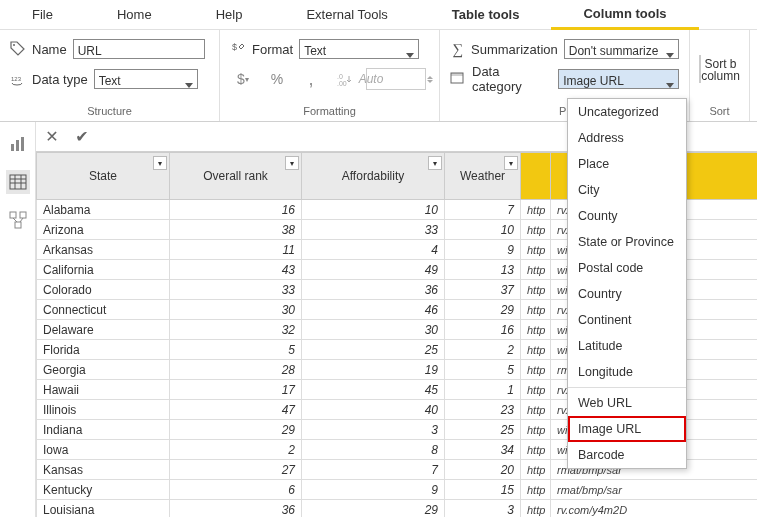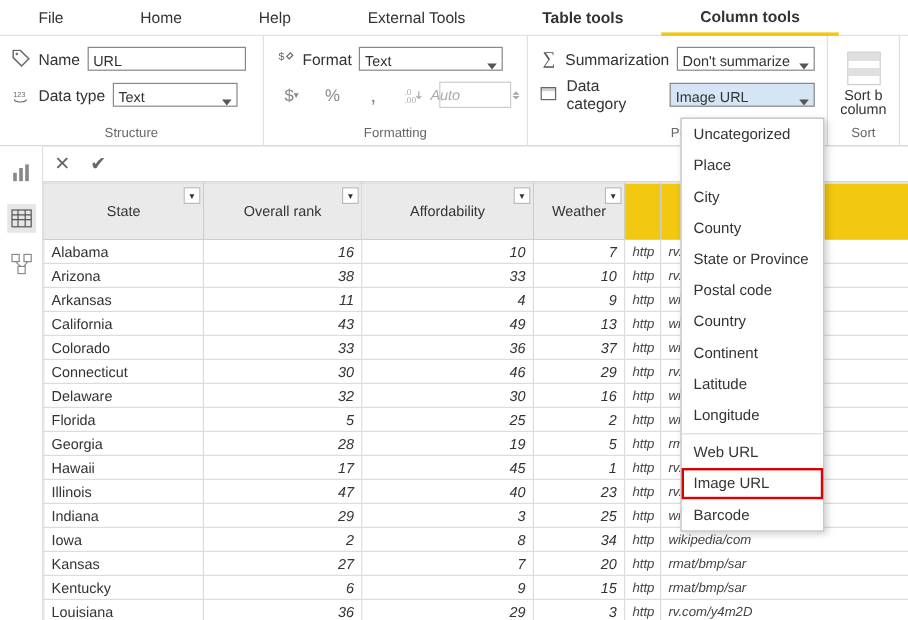--- a/index.html
+++ b/index.html
@@ -159,21 +159,21 @@
         <div class="input-box sel" style="width:122px;">
             <span>Image URL</span>
             <span class="caret-dn"></span>
           </div>
       </div>
     </div>
     <div class="group-label">Pr</div>
   </div>
 
   <div class="group" style="width:60px; text-align:center;">
-    <div class="group-body" style="display:flex;flex-direction:column;align-items:center;justify-content:center;">
+    <div class="group-body" style="display:flex;align-items:center;justify-content:center;">
       <div class="sort-icon"></div>
       <div style="font-size:12px;line-height:12px;"><span>Sort b</span><br><span>column</span></div>
     </div>
     <div class="group-label">Sort</div>
   </div>
 </div>
 
 <div class="left-rail">
   <div class="rail-btn">
       <svg width="18" height="18" viewBox="0 0 18 18">
@@ -356,20 +356,21 @@
           <td class="num">3</td>
           <td class="url">http</td>
           <td class="url">rv.com/y4m2D</td>
         </tr>
       </tbody>
   </table>
 </div>
 
 <div class="dropdown" id="dd">
     <div class="dd-item">Uncategorized</div>
+    <div class="dd-item">Address</div>
     <div class="dd-item">Place</div>
     <div class="dd-item">City</div>
     <div class="dd-item">County</div>
     <div class="dd-item">State or Province</div>
     <div class="dd-item">Postal code</div>
     <div class="dd-item">Country</div>
     <div class="dd-item">Continent</div>
     <div class="dd-item">Latitude</div>
     <div class="dd-item">Longitude</div>
     <div class="dd-sep"></div>

